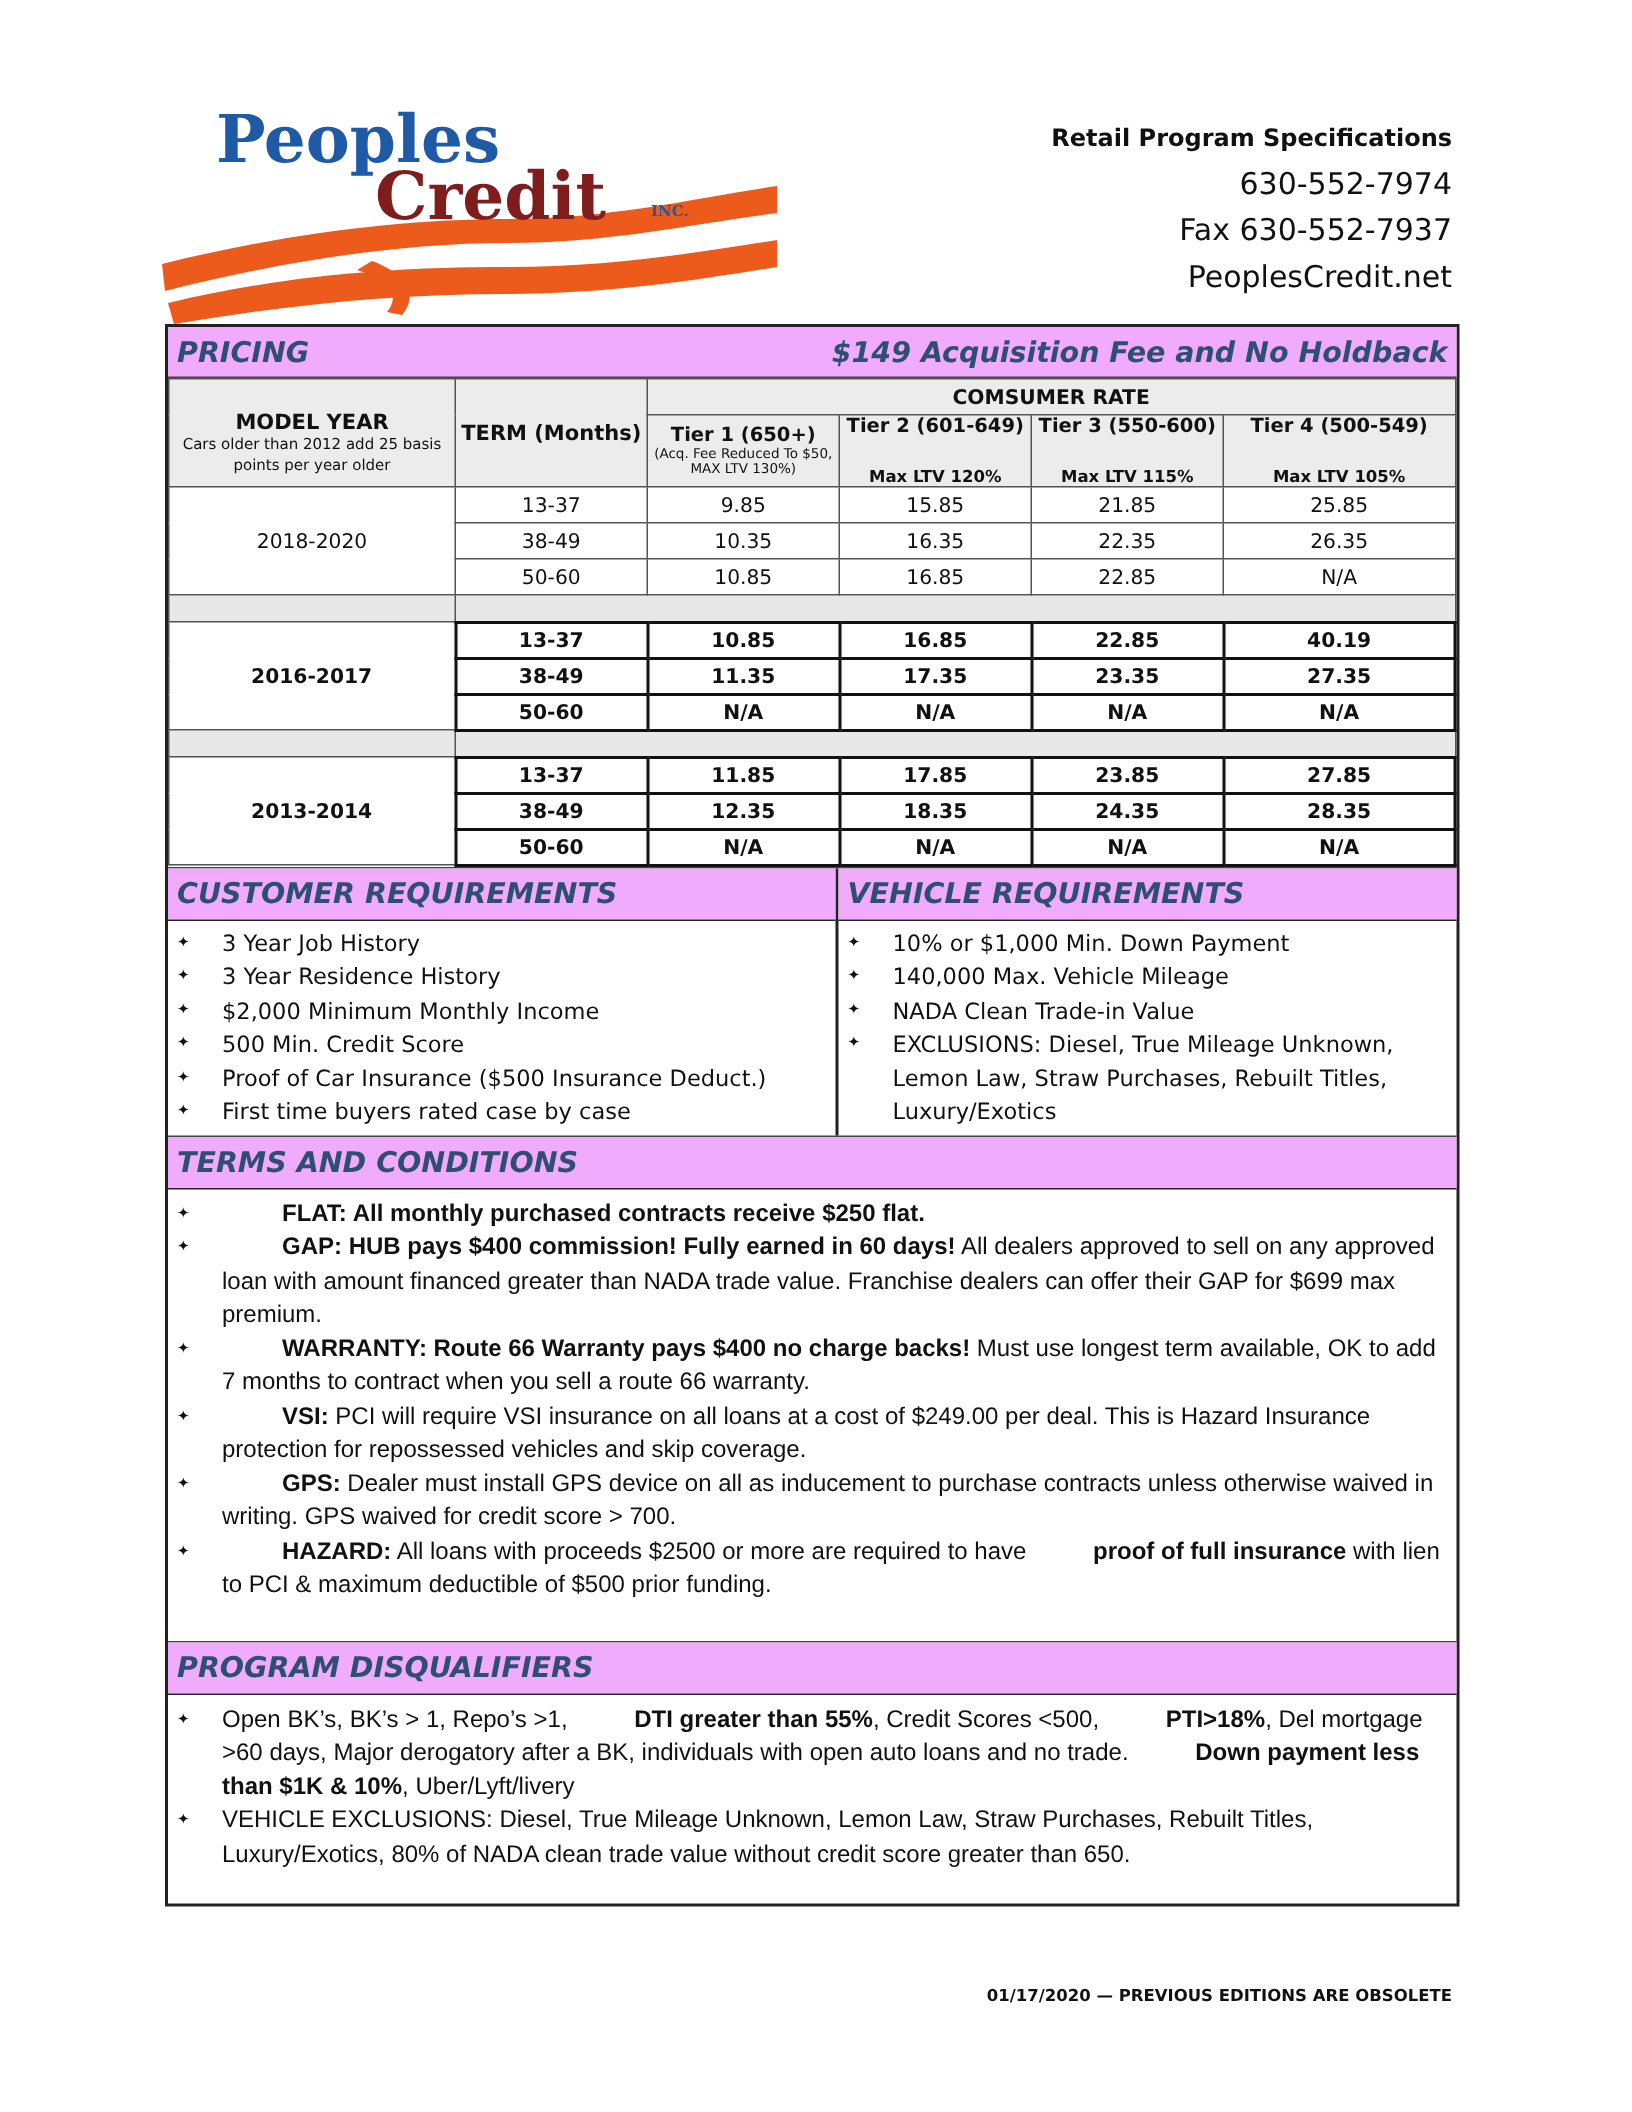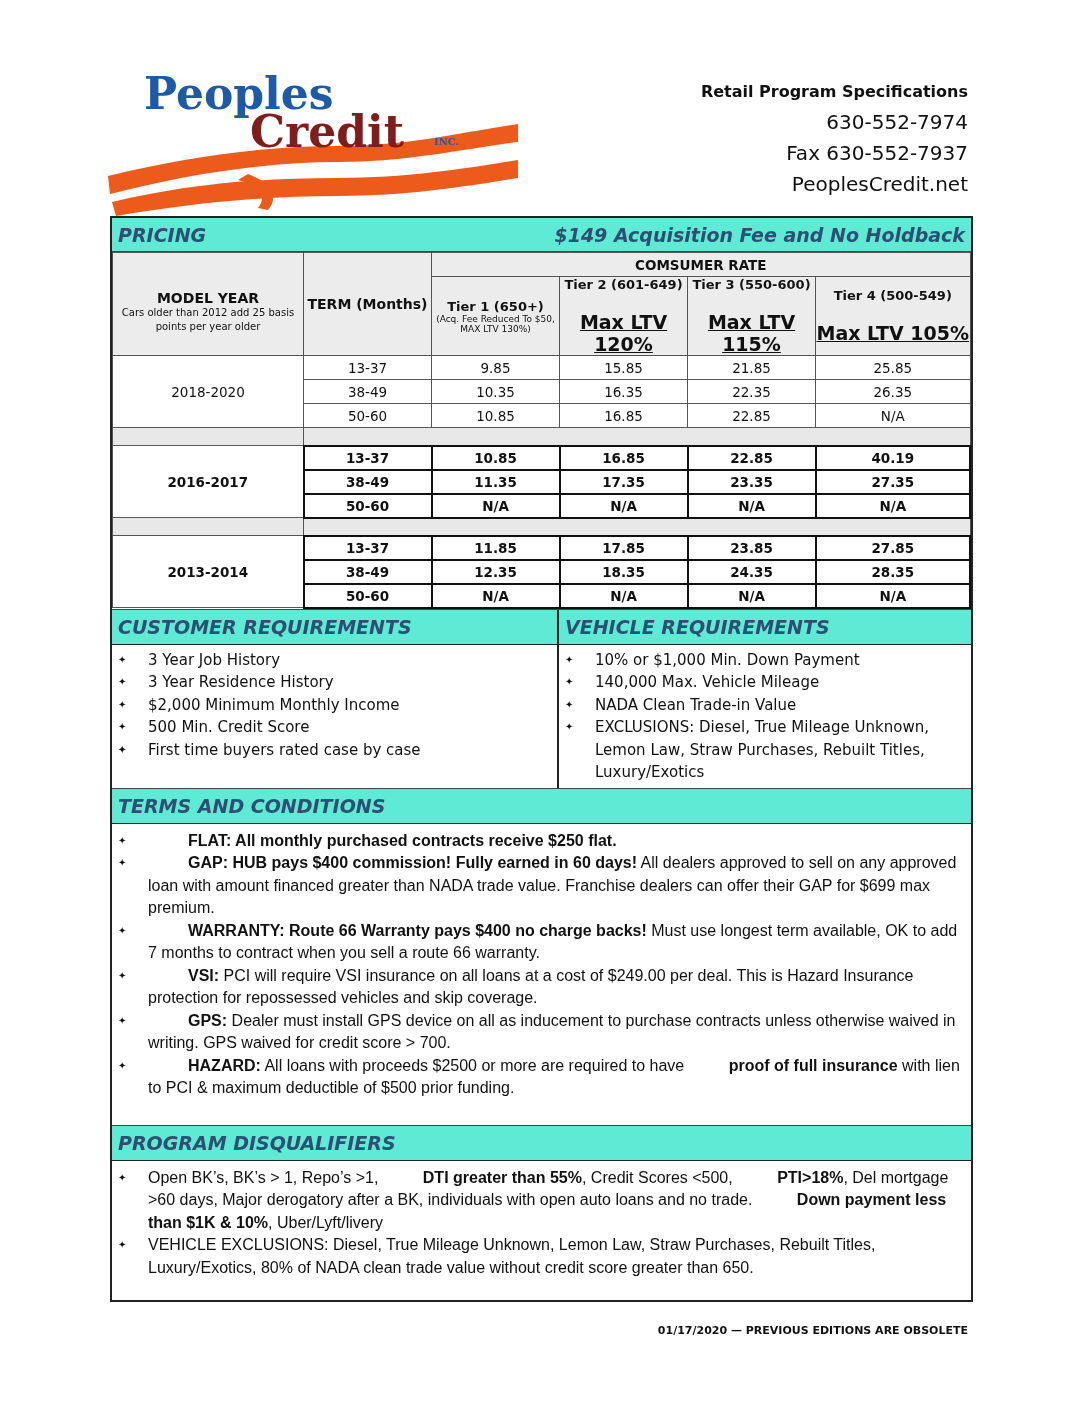--- a/index.html
+++ b/index.html
@@ -11,33 +11,33 @@
   .logo-text2 { position: absolute; left: 142px; top: 40px; font-family: "DejaVu Serif", serif; font-weight: bold; font-size: 44px; color: #7f1d1d; }
   .logo-inc { position: absolute; left: 326px; top: 70px; font-family: "DejaVu Serif", serif; font-weight: bold; font-size: 10px; color: #1f5aa6; }
   .logo svg { position: absolute; left: 0; top: 50px; }
 
   .contact { position: absolute; right: 120px; top: 76px; text-align: right; font-family: "DejaVu Sans", sans-serif; }
   .contact div { font-size: 20px; line-height: 31px; }
   .contact .title { font-weight: bold; font-size: 16px; }
 
   .sheet { position: absolute; left: 110px; top: 216px; width: 863px; border: 2px solid #222; }
 
-  .sec-head { background: #5eead4; height: 34px; display: flex; align-items: center; justify-content: space-between; padding: 0 6px; border-bottom: 1px solid #444; }
+  .sec-head { background: #f0abfc; height: 34px; display: flex; align-items: center; justify-content: space-between; padding: 0 6px; border-bottom: 1px solid #444; }
   .sec-head .ttl { font-family: "DejaVu Sans", sans-serif; font-style: italic; font-weight: bold; font-size: 19px; color: #2e4f72; }
 
   table.pricing { width: 100%; border-collapse: collapse; font-family: "DejaVu Sans", sans-serif; font-size: 13.5px; }
   table.pricing td, table.pricing th { border: 1px solid #555; text-align: center; font-weight: normal; }
   table.pricing th { background: #ececec; }
   .th-model b { display: block; font-size: 14px; font-weight: bold; margin-top: 15px; }
   .th-model small { display: block; font-size: 10px; line-height: 14px; }
   .th-term { font-weight: bold !important; font-size: 14px; }
   .th-rate { font-weight: bold !important; font-size: 13.5px; height: 24px; }
   .tier b { display: block; font-weight: bold; font-size: 13px; }
   .tier small { display: block; font-size: 9px; line-height: 10px; }
-  .tier .ltv { display: block; font-weight: bold; font-size: 19px; margin-top: 19px; text-decoration: underline; }
+  .tier .ltv { display: block; font-weight: bold; font-size: 11px; margin-top: 19px; }
   table.pricing tr.r td { height: 24px; }
   table.pricing tr.spacer td { background: #e8e8e8; height: 18px; }
   table.pricing tr.bold td { font-weight: bold; border-width: 2px; border-color: #111; }
   table.pricing tr.bold td.my { border-width: 1px; border-color: #555; }
 
   .req { display: flex; border-top: 1px solid #444; }
   .req > div { flex: 1; }
   .req > div:first-child { border-right: 2px solid #222; width: 447px; flex: none; }
   .bullets { list-style: none; padding: 4px 6px 4px 6px; font-family: "DejaVu Sans", sans-serif; font-size: 15px; }
   .bullets li { position: relative; padding-left: 30px; line-height: 22.5px; }
@@ -198,21 +198,21 @@
   <div class="req">
     <div>
       <div class="sec-head" style="border-bottom:none">
           <span class="ttl">CUSTOMER REQUIREMENTS</span>
         </div>
       <ul class="bullets">
         <li><span class="b">✦</span><span>3 Year Job History</span></li>
         <li><span class="b">✦</span><span>3 Year Residence History</span></li>
         <li><span class="b">✦</span><span>$2,000 Minimum Monthly Income</span></li>
         <li><span class="b">✦</span><span>500 Min. Credit Score</span></li>
-        <li><span class="b">✦</span></li>
+        <li><span class="b">✦</span><span>Proof of Car Insurance ($500 Insurance Deduct.)</span></li>
         <li><span class="b">✦</span><span>First time buyers rated case by case</span></li>
       </ul>
     </div>
     <div>
       <div class="sec-head" style="border-bottom:none">
           <span class="ttl">VEHICLE REQUIREMENTS</span>
         </div>
       <ul class="bullets">
         <li><span class="b">✦</span><span>10% or $1,000 Min. Down Payment</span></li>
         <li><span class="b">✦</span><span>140,000 Max. Vehicle Mileage</span></li>

